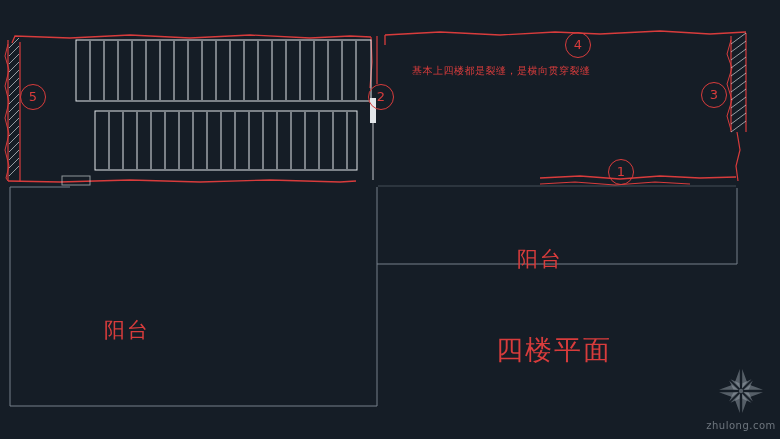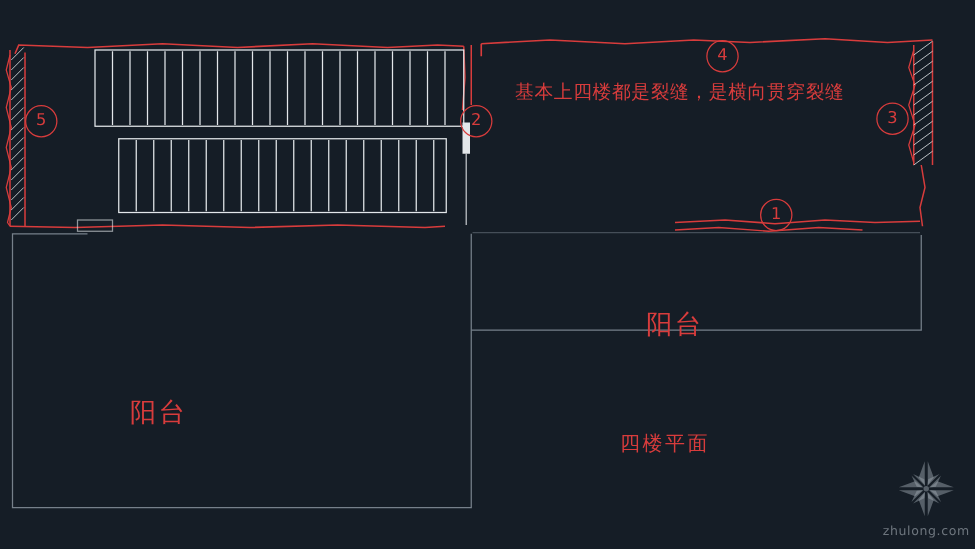--- a/index.html
+++ b/index.html
@@ -18,24 +18,24 @@
   .sR{stroke:var(--red);fill:none;}
   .sW{stroke:var(--white);fill:none;}
   .sD{stroke:var(--dim);fill:none;}
   .marker{
     position:absolute;width:26px;height:26px;box-sizing:border-box;
     border:1.6px solid var(--red);border-radius:50%;
     color:var(--red);font-size:13px;line-height:23px;text-align:center;
     background:transparent;
   }
   .ann{position:absolute;color:var(--red);white-space:nowrap;}
-  .ann-note{left:412px;top:64px;font-size:15px;letter-spacing:.5px;}
+  .ann-note{left:412px;top:64px;font-size:10px;letter-spacing:.5px;}
   .ann-balcony-upper{left:517px;top:245px;font-size:21px;letter-spacing:2px;}
   .ann-balcony-lower{left:104px;top:316px;font-size:21px;letter-spacing:2px;}
-  .ann-title{left:496px;top:345px;font-size:16px;letter-spacing:2px;}
+  .ann-title{left:496px;top:332px;font-size:27px;letter-spacing:2px;}
   .wm-text{
     position:absolute;left:699px;top:420px;width:84px;text-align:center;
     color:#8b939b;opacity:.75;font-size:10px;letter-spacing:.5px;
   }
 </style>
 </head>
 <body>
 
 <div id="canvas">
 

